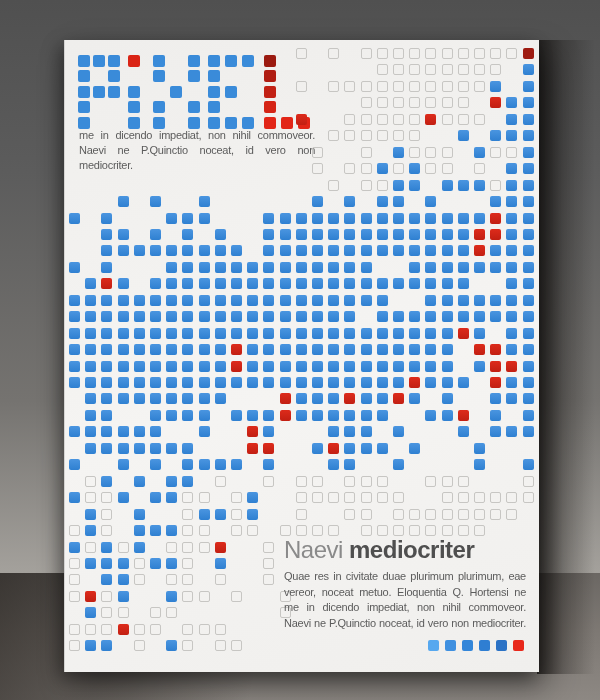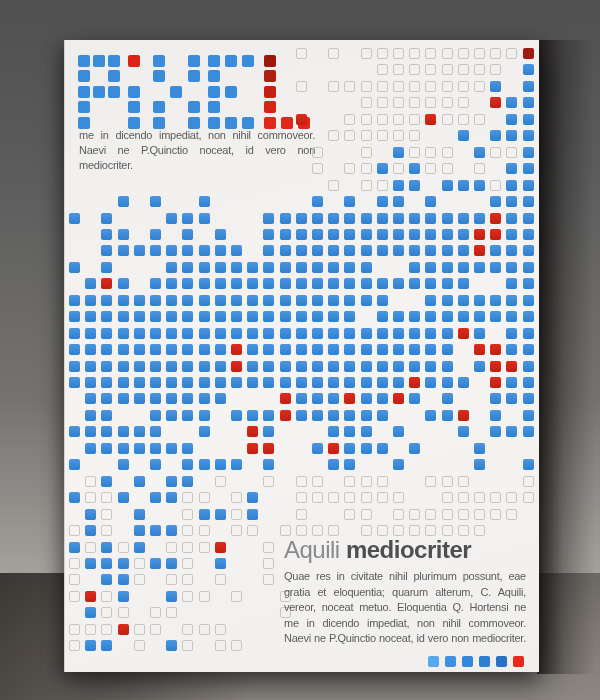--- a/index.html
+++ b/index.html
@@ -730,25 +730,24 @@
       <div class="cell blue" style="left: 20.2px; top: 600.2px;"></div>
       <div class="cell blue" style="left: 36.4px; top: 600.2px;"></div>
       <div class="cell outline" style="left: 68.8px; top: 600.2px;"></div>
       <div class="cell blue" style="left: 101.2px; top: 600.2px;"></div>
       <div class="cell outline" style="left: 117.4px; top: 600.2px;"></div>
       <div class="cell outline" style="left: 149.8px; top: 600.2px;"></div>
       <div class="cell outline" style="left: 166px; top: 600.2px;"></div>
     </div>
   <div class="text-block">
     <div class="tb-title">
-      <span class="reg">Aquili </span><span class="bold">mediocriter</span>
+      <span class="reg">Naevi </span><span class="bold">mediocriter</span>
     </div>
     <div class="tb-par">
-      <div>Quae  res in civitate nihil plurimum possunt, eae</div>
-      <div>gratia et eloquentia; quarum alterum, C. Aquili,</div>
+      <div>Quae  res in civitate duae plurimum plurimum, eae</div>
       <div>vereor, noceat metuo. Eloquentia Q. Hortensi ne</div>
       <div>me in dicendo impediat, non nihil commoveor.</div>
       <div>Naevi ne P.Quinctio noceat, id vero non mediocriter.</div>
     </div>
     <div class="strip" id="color-strip">
         <span style="background: rgb(86, 168, 239);"></span>
         <span style="background: rgb(63, 144, 224);"></span>
         <span style="background: rgb(51, 134, 217);"></span>
         <span style="background: rgb(47, 126, 210);"></span>
         <span style="background: rgb(43, 114, 197);"></span>

